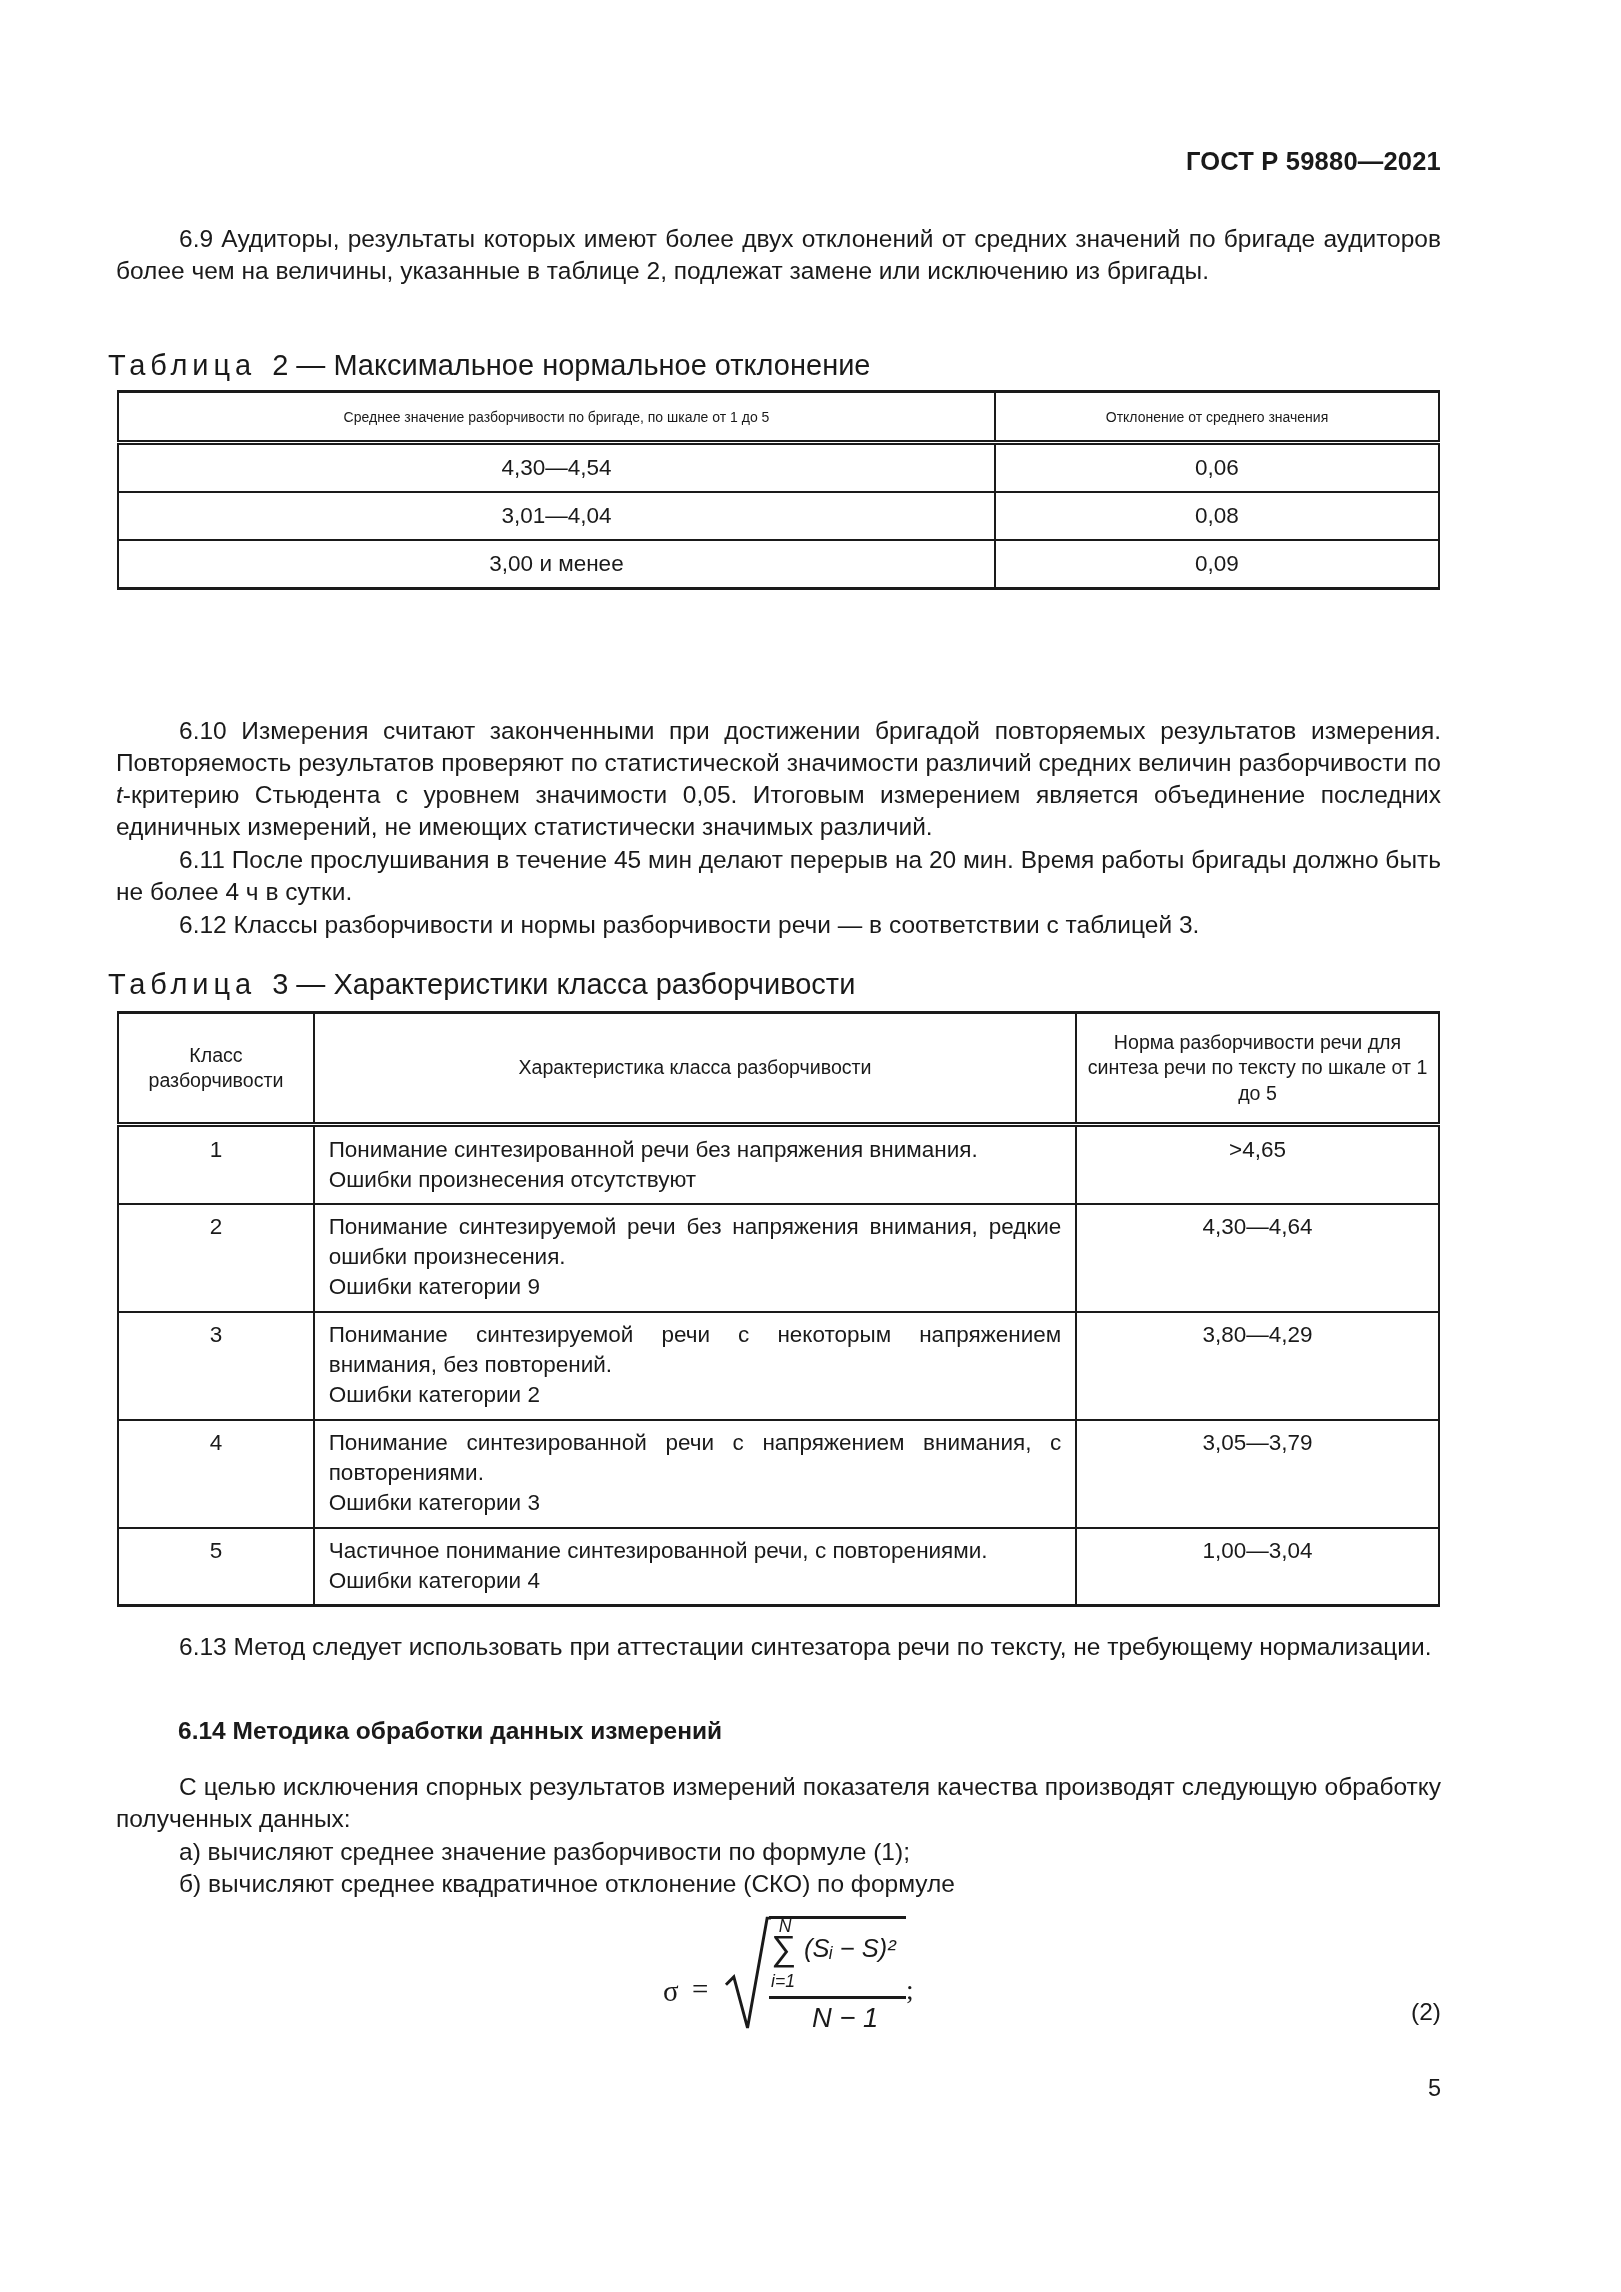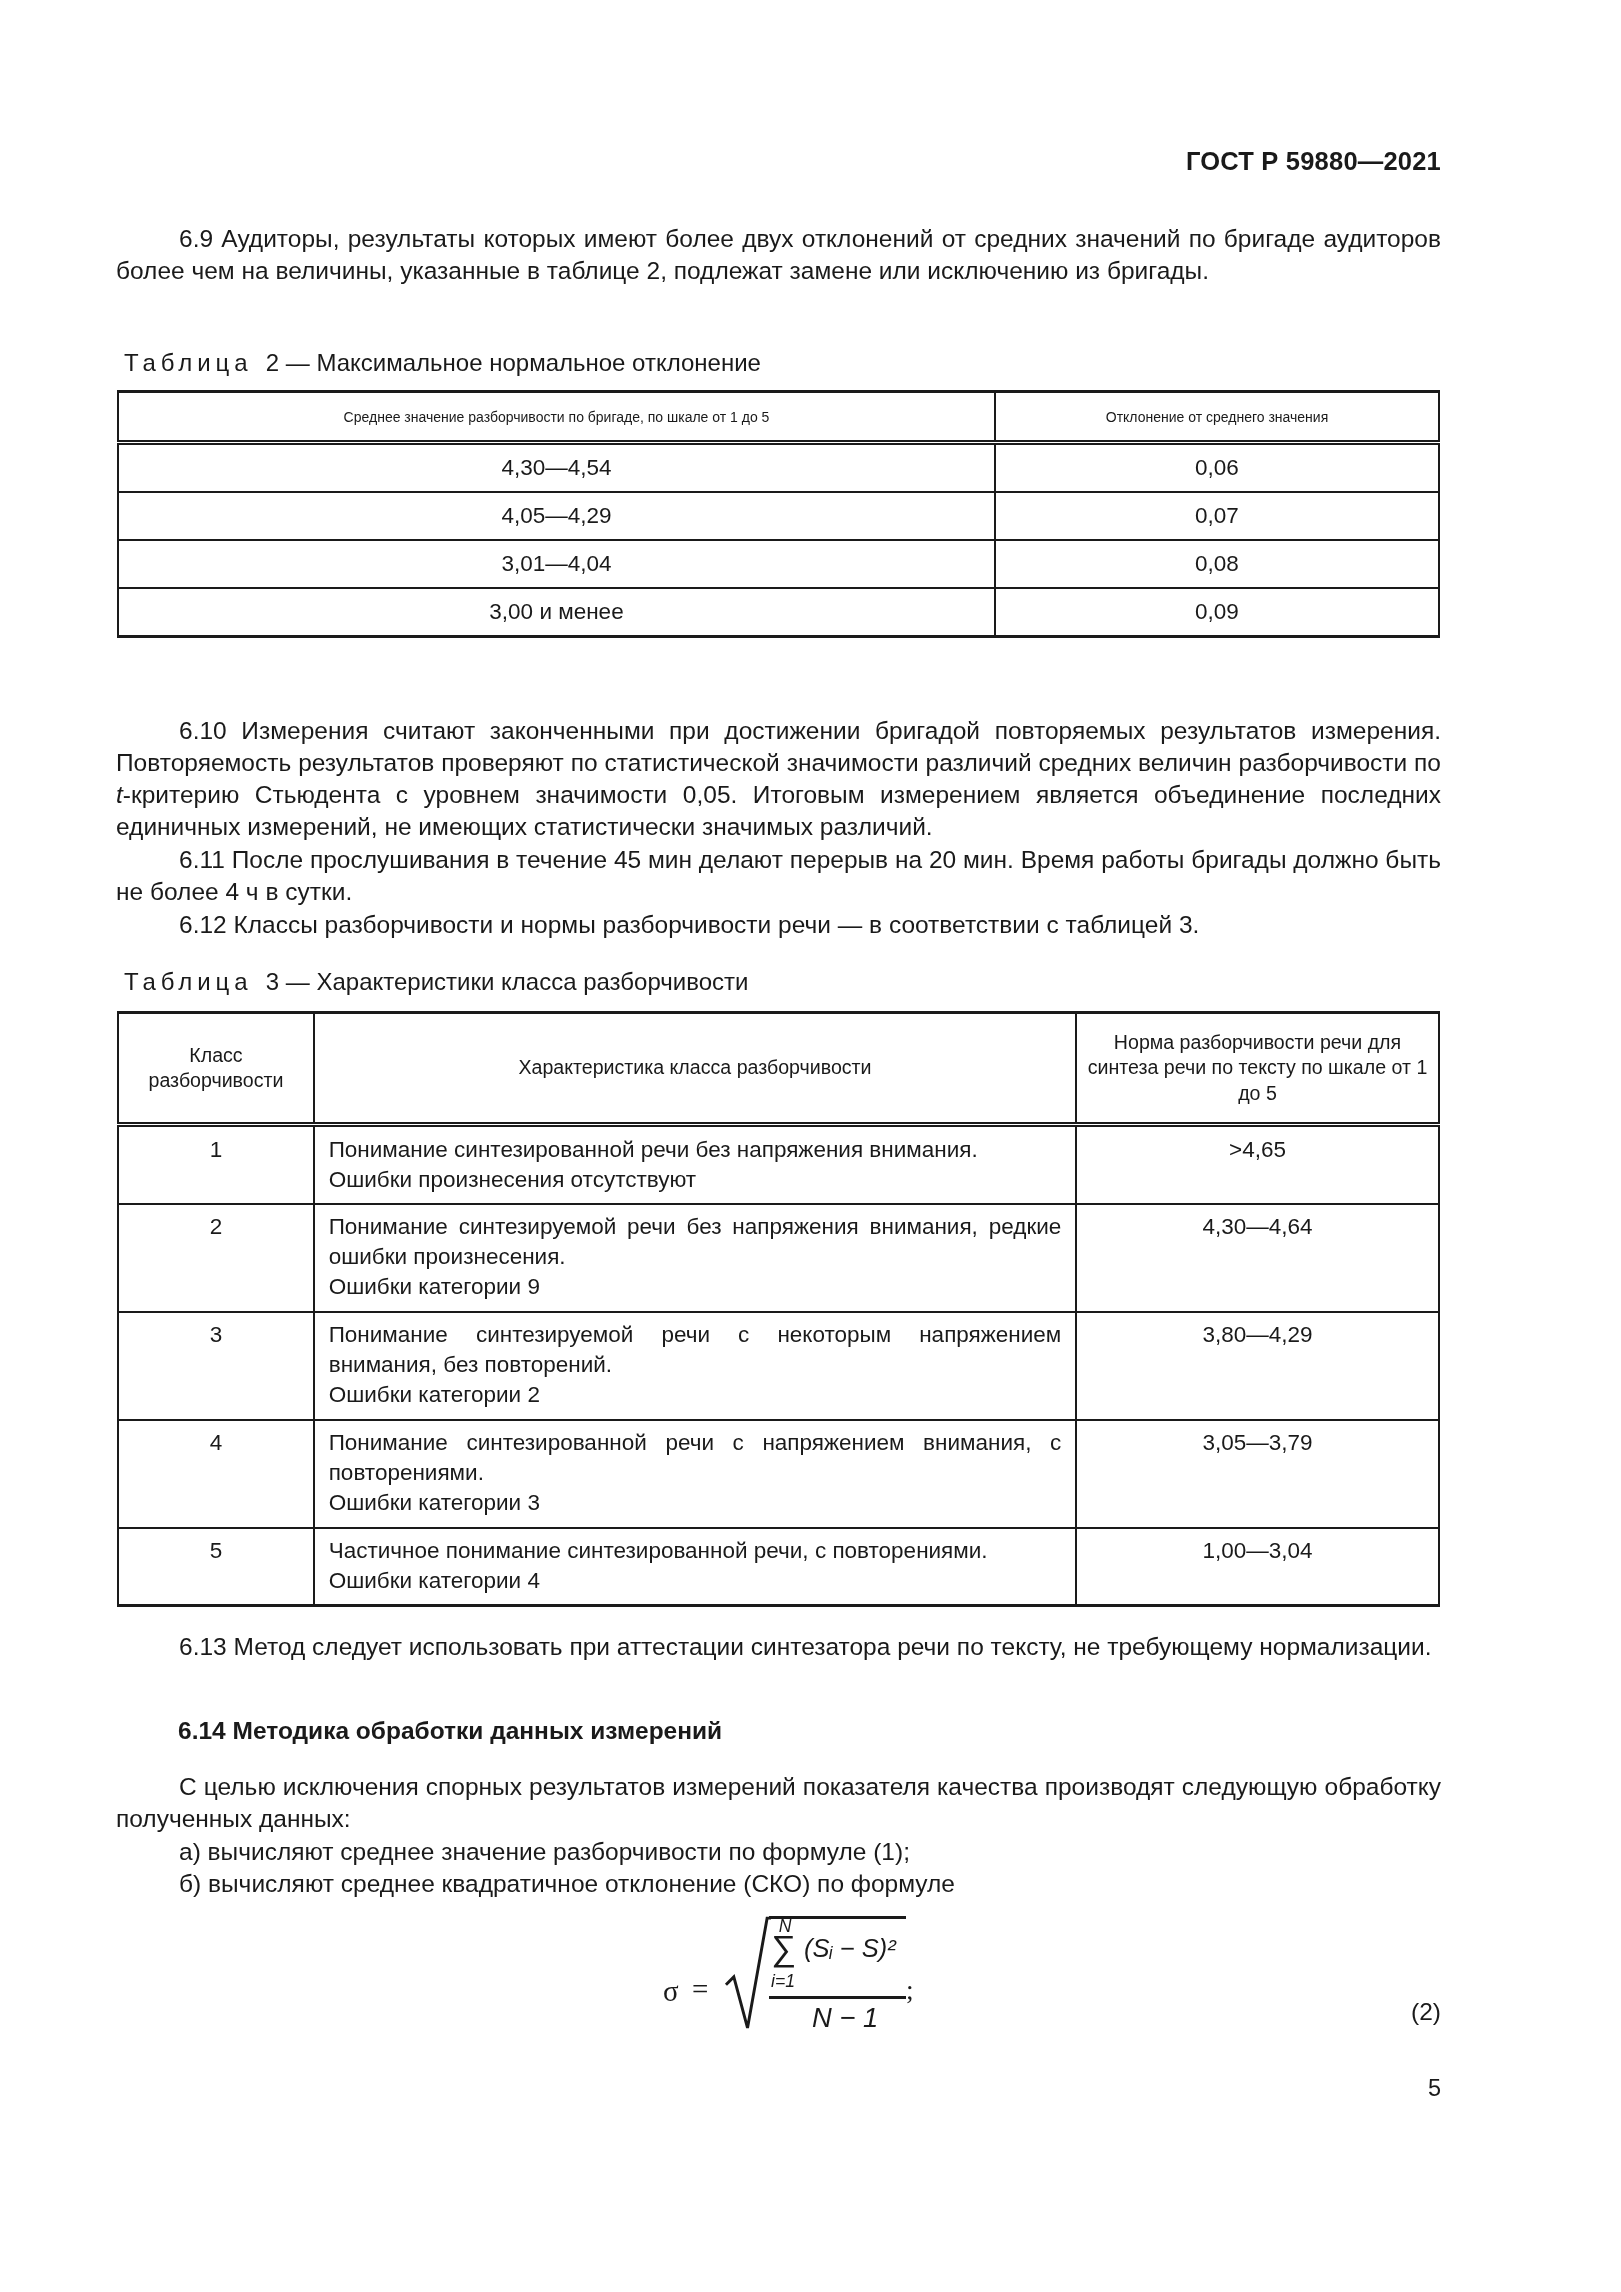--- a/index.html
+++ b/index.html
@@ -2,21 +2,21 @@
 <html><head>
 <meta charset="utf-8">
 <style>
   html, body { margin: 0; padding: 0; background: #ffffff; }
   body { width: 1621px; height: 2293px; position: relative; overflow: hidden;
          font-family: "Liberation Sans", "DejaVu Sans", sans-serif; color: #1a1a1a; }
   .abs { position: absolute; }
   .doc-code { top: 147px; right: 180px; font-weight: bold; font-size: 25.5px; letter-spacing: 0.2px; }
   .para { left: 116px; width: 1325px; font-size: 24.5px; line-height: 32px; text-align: justify; }
   .indent { text-indent: 63px; }
-  .cap { left: 124px; font-size: 24px; }
+  .cap { left: 108px; font-size: 29px; }
   .cap .sp { letter-spacing: 4.9px; }
   table { border-collapse: collapse; position: absolute; left: 117px; width: 1323px; table-layout: fixed; }
   td, th { border: 2px solid #1a1a1a; font-weight: normal; padding: 0 9.8px; }
   .t2 th { height: 47px; font-size: 14px; }
   .t2 td { height: 46px; font-size: 22.5px; text-align: center; border-top-width: 2.9px; }
   .t2 thead tr th { border-top-width: 3.9px; border-bottom: 5.9px double #1a1a1a; }
   .t2 tbody tr:last-child td { border-bottom-width: 3.9px; }
   .t3 th { height: 108px; font-size: 19.6px; line-height: 25.5px; text-align: center; border-top-width: 3.9px; border-bottom: 5.9px double #1a1a1a; }
   .t3 td { font-size: 22.5px; line-height: 30px; vertical-align: top; padding-top: 7.8px; padding-bottom: 7.8px; border-top-width: 2.9px; }
   .t3 td.c { text-align: center; }
@@ -54,24 +54,20 @@
   <thead>
     <tr>
       <th>Среднее значение разборчивости по бригаде, по шкале от 1 до 5</th>
       <th>Отклонение от среднего значения</th>
     </tr>
   </thead>
   <tbody>
     <tr>
         <td>4,30—4,54</td>
         <td>0,06</td>
-      </tr>
-    <tr>
-        <td>4,05—4,29</td>
-        <td>0,07</td>
       </tr>
     <tr>
         <td>3,01—4,04</td>
         <td>0,08</td>
       </tr>
     <tr>
         <td>3,00 и менее</td>
         <td>0,09</td>
       </tr>
   </tbody>

